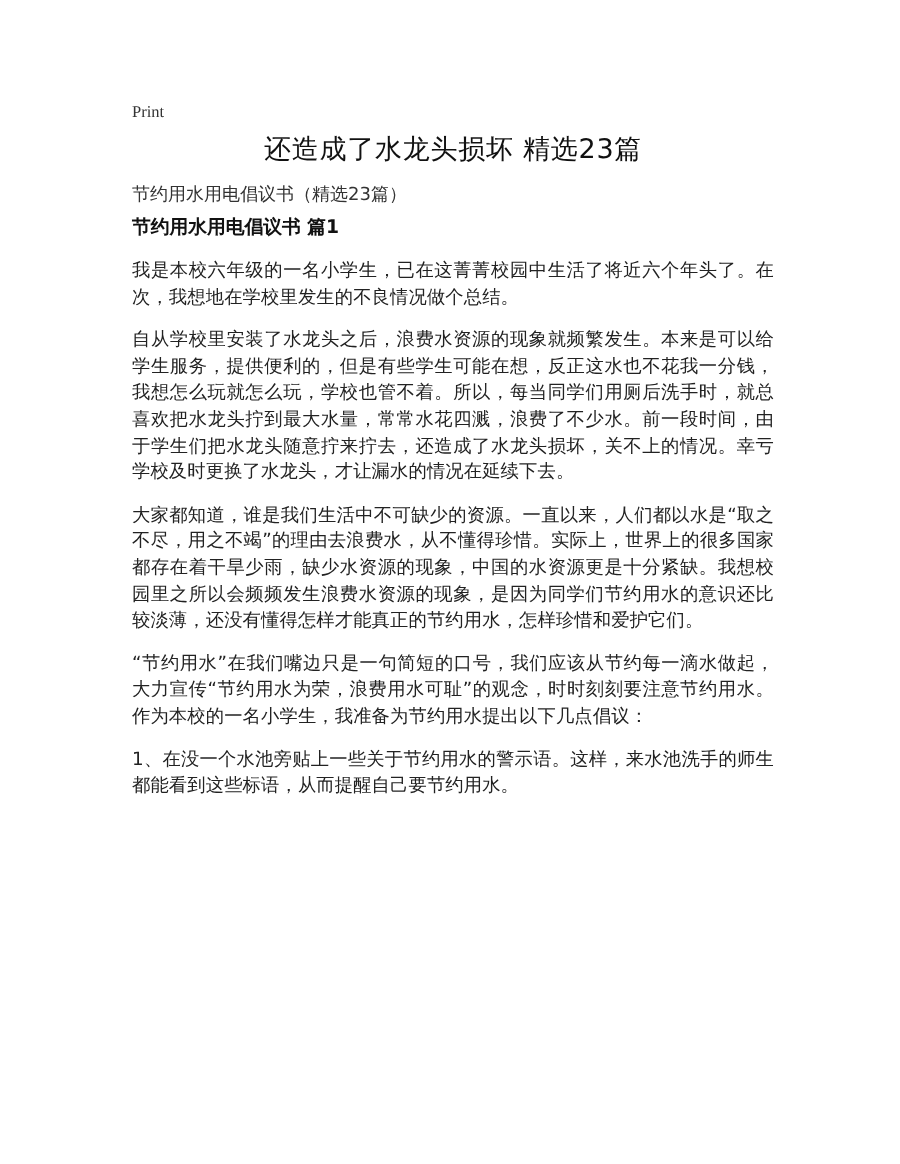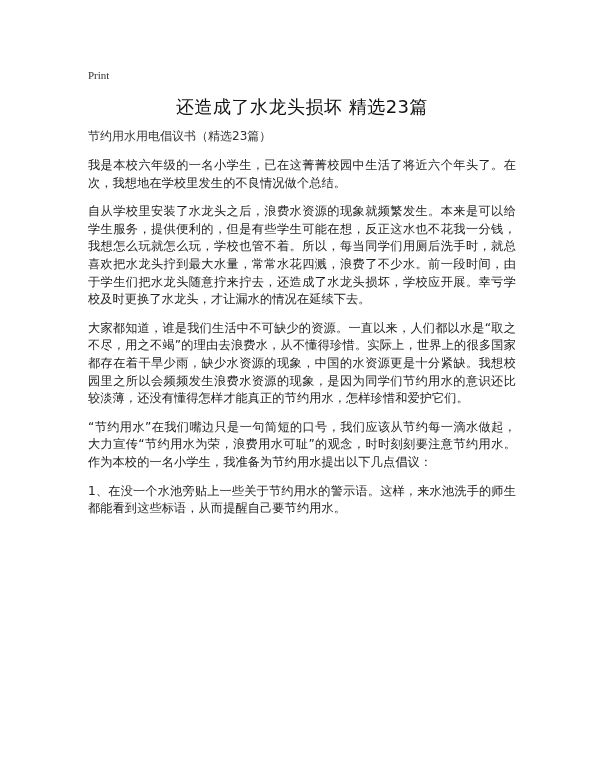--- a/index.html
+++ b/index.html
@@ -1,31 +1,32 @@
 <!DOCTYPE html>
 <html><head>
   <meta charset="utf-8">
   <style>
     html, body { margin: 0; padding: 0; background: #ffffff; }
     body { width: 600px; height: 776px; position: relative; overflow: hidden;
            font-family: "DejaVu Sans", "Liberation Sans", sans-serif; color: #222; }
     .page { position: absolute; left: 88px; top: 68px; width: 428px; }
-    .print-label { font-family: "Liberation Serif", "DejaVu Serif", serif; font-size: 11px; color: #333; margin: 0 0 13px 0; height: 14px; line-height: 14px; }
+    .print-label { font-family: "Liberation Serif", "DejaVu Serif", serif; font-size: 11px; color: #333; margin: 0 0 6px 0; height: 14px; line-height: 14px; }
     .doc-title { text-align: center; font-size: 18px; line-height: 24px; font-weight: normal; color: #111; margin: 0 0 8px 0; letter-spacing: 0.5px; }
-    .subtitle { font-size: 12px; line-height: 18px; margin: 0 0 12px 0; color: #333; }
+    .subtitle { font-size: 12px; line-height: 18px; margin: 0 0 4px 0; color: #333; }
     .section-heading { font-size: 12.5px; line-height: 18px; font-weight: bold; margin: 0 0 12px 0; color: #111; }
     .para { font-size: 12.2px; line-height: 17.6px; margin: 0 0 11px 0; color: #222; text-align: justify; letter-spacing: 0.1px; }
     .para.short { margin-bottom: 11px; }
   </style>
 </head>
 <body>
 
 <div class="page">
   <div class="print-label">Print</div>
   <h1 class="doc-title">还造成了水龙头损坏 精选23篇</h1>
   <div class="subtitle">节约用水用电倡议书（精选23篇）</div>
+  <div class="section-heading">节约用水用电倡议书 篇1</div>
 
   <p class="para">我是本校六年级的一名小学生，已在这菁菁校园中生活了将近六个年头了。在次，我想地在学校里发生的不良情况做个总结。</p>
-  <p class="para">自从学校里安装了水龙头之后，浪费水资源的现象就频繁发生。本来是可以给学生服务，提供便利的，但是有些学生可能在想，反正这水也不花我一分钱，我想怎么玩就怎么玩，学校也管不着。所以，每当同学们用厕后洗手时，就总喜欢把水龙头拧到最大水量，常常水花四溅，浪费了不少水。前一段时间，由于学生们把水龙头随意拧来拧去，还造成了水龙头损坏，学校应开展。幸亏学校及时更换了水龙头，才让漏水的情况在延续下去。</p>
+  <p class="para">自从学校里安装了水龙头之后，浪费水资源的现象就频繁发生。本来是可以给学生服务，提供便利的，但是有些学生可能在想，反正这水也不花我一分钱，我想怎么玩就怎么玩，学校也管不着。所以，每当同学们用厕后洗手时，就总喜欢把水龙头拧到最大水量，常常水花四溅，浪费了不少水。前一段时间，由于学生们把水龙头随意拧来拧去，还造成了水龙头损坏，关不上的情况。幸亏学校及时更换了水龙头，才让漏水的情况在延续下去。</p>
   <p class="para">大家都知道，谁是我们生活中不可缺少的资源。一直以来，人们都以水是“取之不尽，用之不竭”的理由去浪费水，从不懂得珍惜。实际上，世界上的很多国家都存在着干旱少雨，缺少水资源的现象，中国的水资源更是十分紧缺。我想校园里之所以会频频发生浪费水资源的现象，是因为同学们节约用水的意识还比较淡薄，还没有懂得怎样才能真正的节约用水，怎样珍惜和爱护它们。</p>
   <p class="para">“节约用水”在我们嘴边只是一句简短的口号，我们应该从节约每一滴水做起，大力宣传“节约用水为荣，浪费用水可耻”的观念，时时刻刻要注意节约用水。作为本校的一名小学生，我准备为节约用水提出以下几点倡议：</p>
   <p class="para">1、在没一个水池旁贴上一些关于节约用水的警示语。这样，来水池洗手的师生都能看到这些标语，从而提醒自己要节约用水。</p>
 </div>
 
 </body></html>

